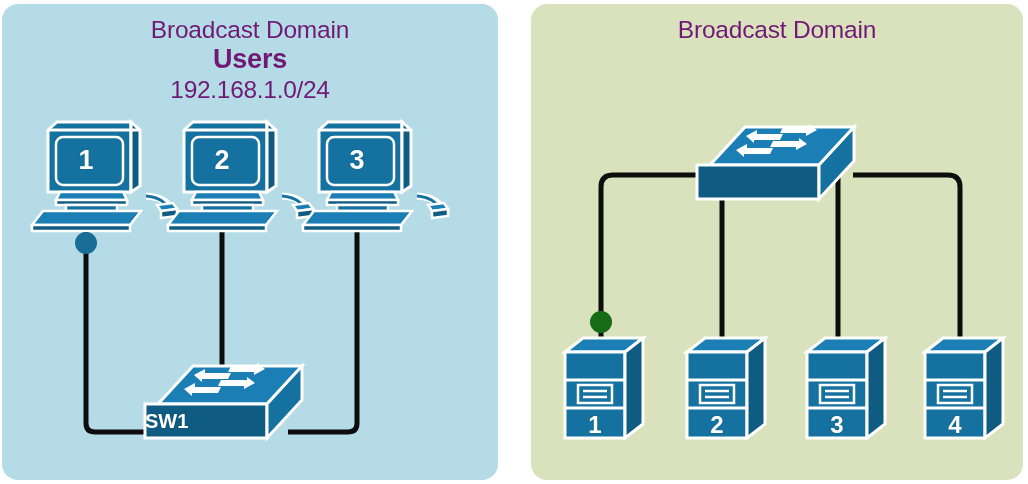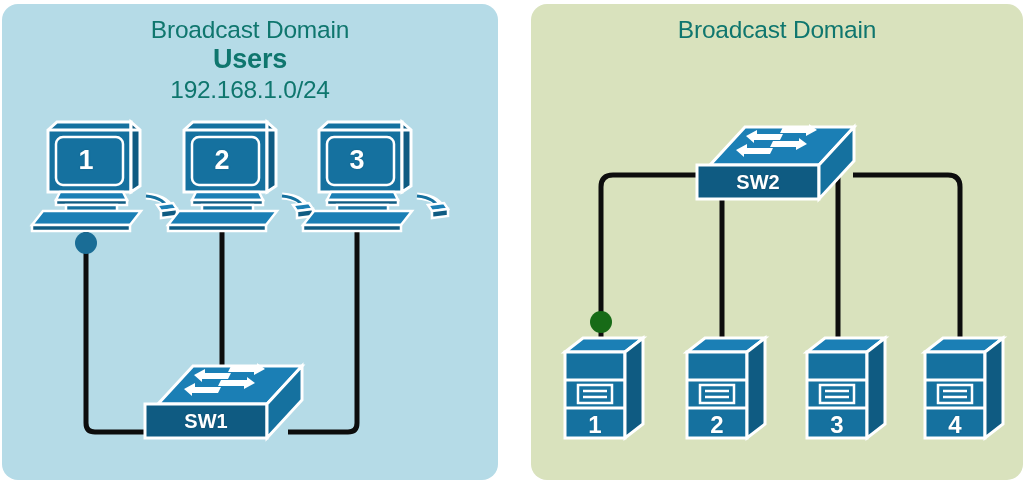--- a/index.html
+++ b/index.html
@@ -35,21 +35,21 @@
     width: 492px;
     height: 476px;
     background: #d9e2bd;
   }
   .panel-heading {
     position: absolute;
     left: 0;
     right: 0;
     top: 12px;
     text-align: center;
-    color: #0f766e;
+    color: #701a75;
     line-height: 1.16;
   }
   .pd-line1 {
     font-size: 24.5px;
     font-weight: 400;
     letter-spacing: -0.2px;
   }
   .pd-line2 {
     font-size: 27px;
     font-weight: 700;
@@ -250,21 +250,20 @@
       <path d="M925 408 L985 408" stroke="#ffffff" stroke-width="3" fill="none"></path>
       <rect x="938" y="385" width="34" height="18" fill="#15719f" stroke="#ffffff" stroke-width="2.5"></rect>
       <path d="M943 391 L967 391 M943 397 L967 397" stroke="#ffffff" stroke-width="2.5"></path>
     </g>
   </svg>
 
   <div class="node-label pc-num" style="left:48px; top:147px; width:76px; text-align:center;">1</div>
   <div class="node-label pc-num" style="left:184px; top:147px; width:76px; text-align:center;">2</div>
   <div class="node-label pc-num" style="left:319px; top:147px; width:76px; text-align:center;">3</div>
 
-  <div class="node-label sw-name" style="left:145px; top:411px; width:122px; text-align:center;">SW1</div>
-  <div class="node-label sw-name" style="left:697px; top:172px; width:122px; text-align:center;">SW2</div>
+  <div class="node-label sw-name" style="left:145px; top:411px; width:122px; text-align:left;">SW1</div>
 
   <div class="node-label srv-num" style="left:565px; top:413px; width:60px; text-align:center;">1</div>
   <div class="node-label srv-num" style="left:687px; top:413px; width:60px; text-align:center;">2</div>
   <div class="node-label srv-num" style="left:807px; top:413px; width:60px; text-align:center;">3</div>
   <div class="node-label srv-num" style="left:925px; top:413px; width:60px; text-align:center;">4</div>
 
 </div>
 
 </body></html>

